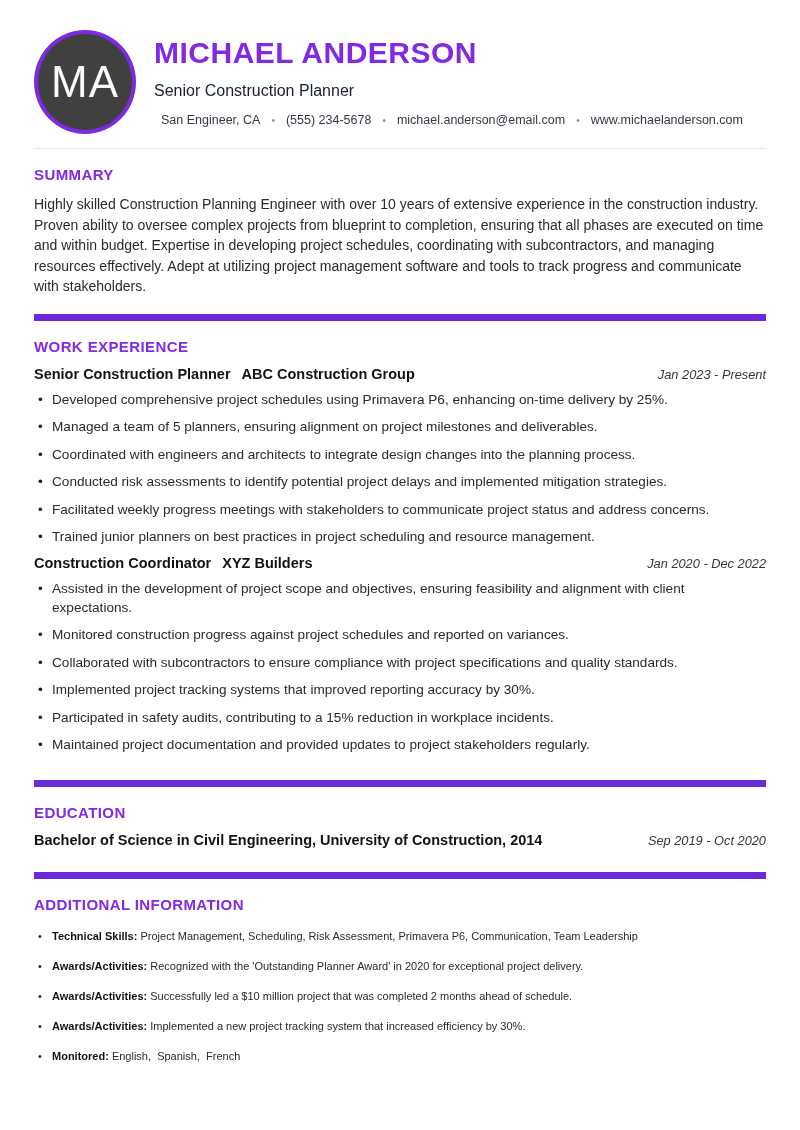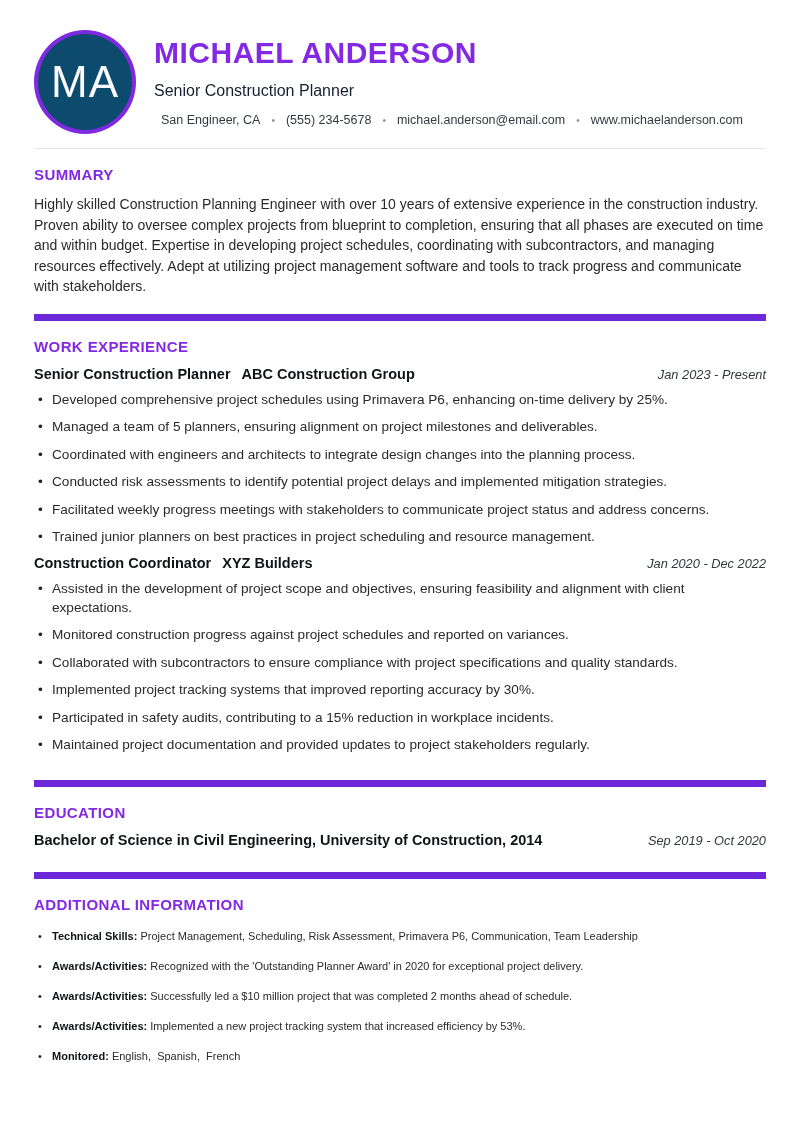--- a/index.html
+++ b/index.html
@@ -19,21 +19,21 @@
     align-items: flex-start;
     gap: 18px;
     padding-bottom: 14px;
     border-bottom: 1px solid #e8e8e8;
   }
   .avatar {
     flex: 0 0 auto;
     width: 102px;
     height: 104px;
     border-radius: 50%;
-    background: #0c4a6e;
+    background: #404040;
     border: 4px solid #7e2ae0;
     display: flex;
     align-items: center;
     justify-content: center;
   }
   .avatar span {
     color: #fafafa;
     font-size: 44px;
     font-weight: 500;
     letter-spacing: 1px;
@@ -230,18 +230,18 @@
       <span class="dates">Sep 2019 - Oct 2020</span>
     </div>
   </div>
 
   <div class="section">
     <div class="section-heading">ADDITIONAL INFORMATION</div>
     <ul class="add-list">
       <li><span class="add-label">Technical Skills:</span> <span class="add-text">Project Management, Scheduling, Risk Assessment, Primavera P6, Communication, Team Leadership</span></li>
       <li><span class="add-label">Awards/Activities:</span> <span class="add-text">Recognized with the 'Outstanding Planner Award' in 2020 for exceptional project delivery.</span></li>
       <li><span class="add-label">Awards/Activities:</span> <span class="add-text">Successfully led a $10 million project that was completed 2 months ahead of schedule.</span></li>
-      <li><span class="add-label">Awards/Activities:</span> <span class="add-text">Implemented a new project tracking system that increased efficiency by 53%.</span></li>
+      <li><span class="add-label">Awards/Activities:</span> <span class="add-text">Implemented a new project tracking system that increased efficiency by 30%.</span></li>
       <li><span class="add-label">Monitored:</span> <span class="add-text">English,  Spanish,  French</span></li>
     </ul>
   </div>
 
 </div>
 
 </body></html>

